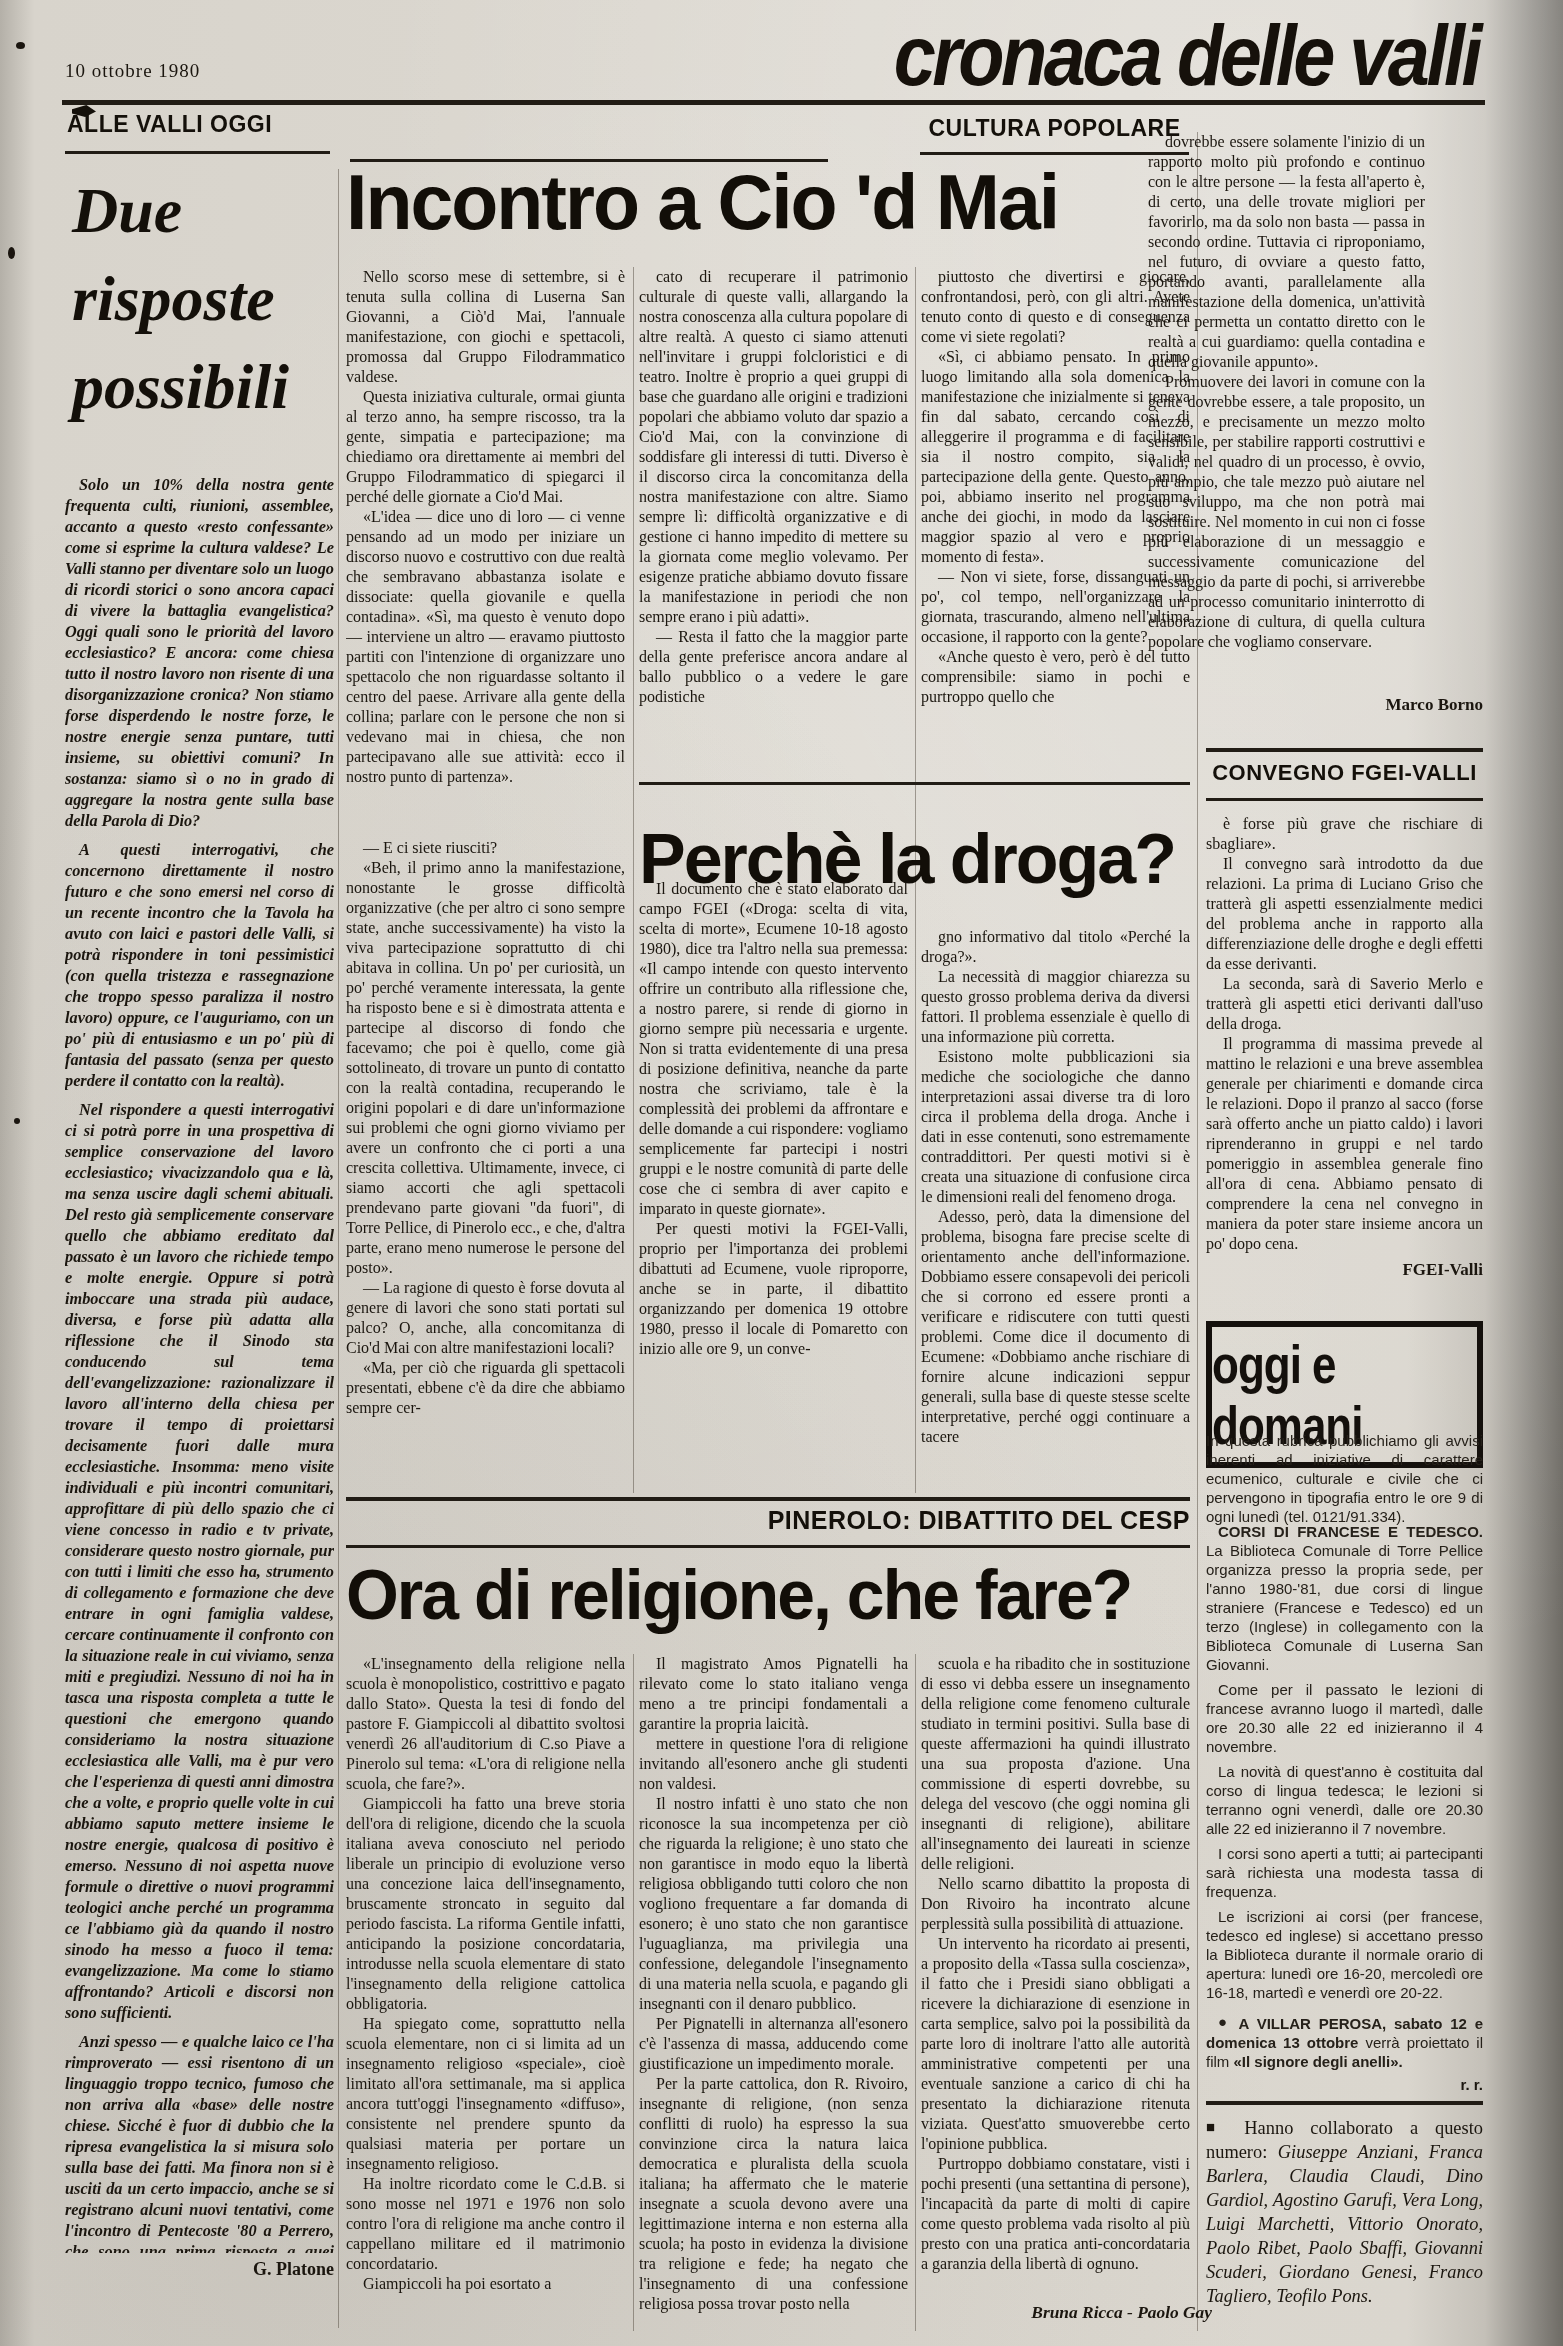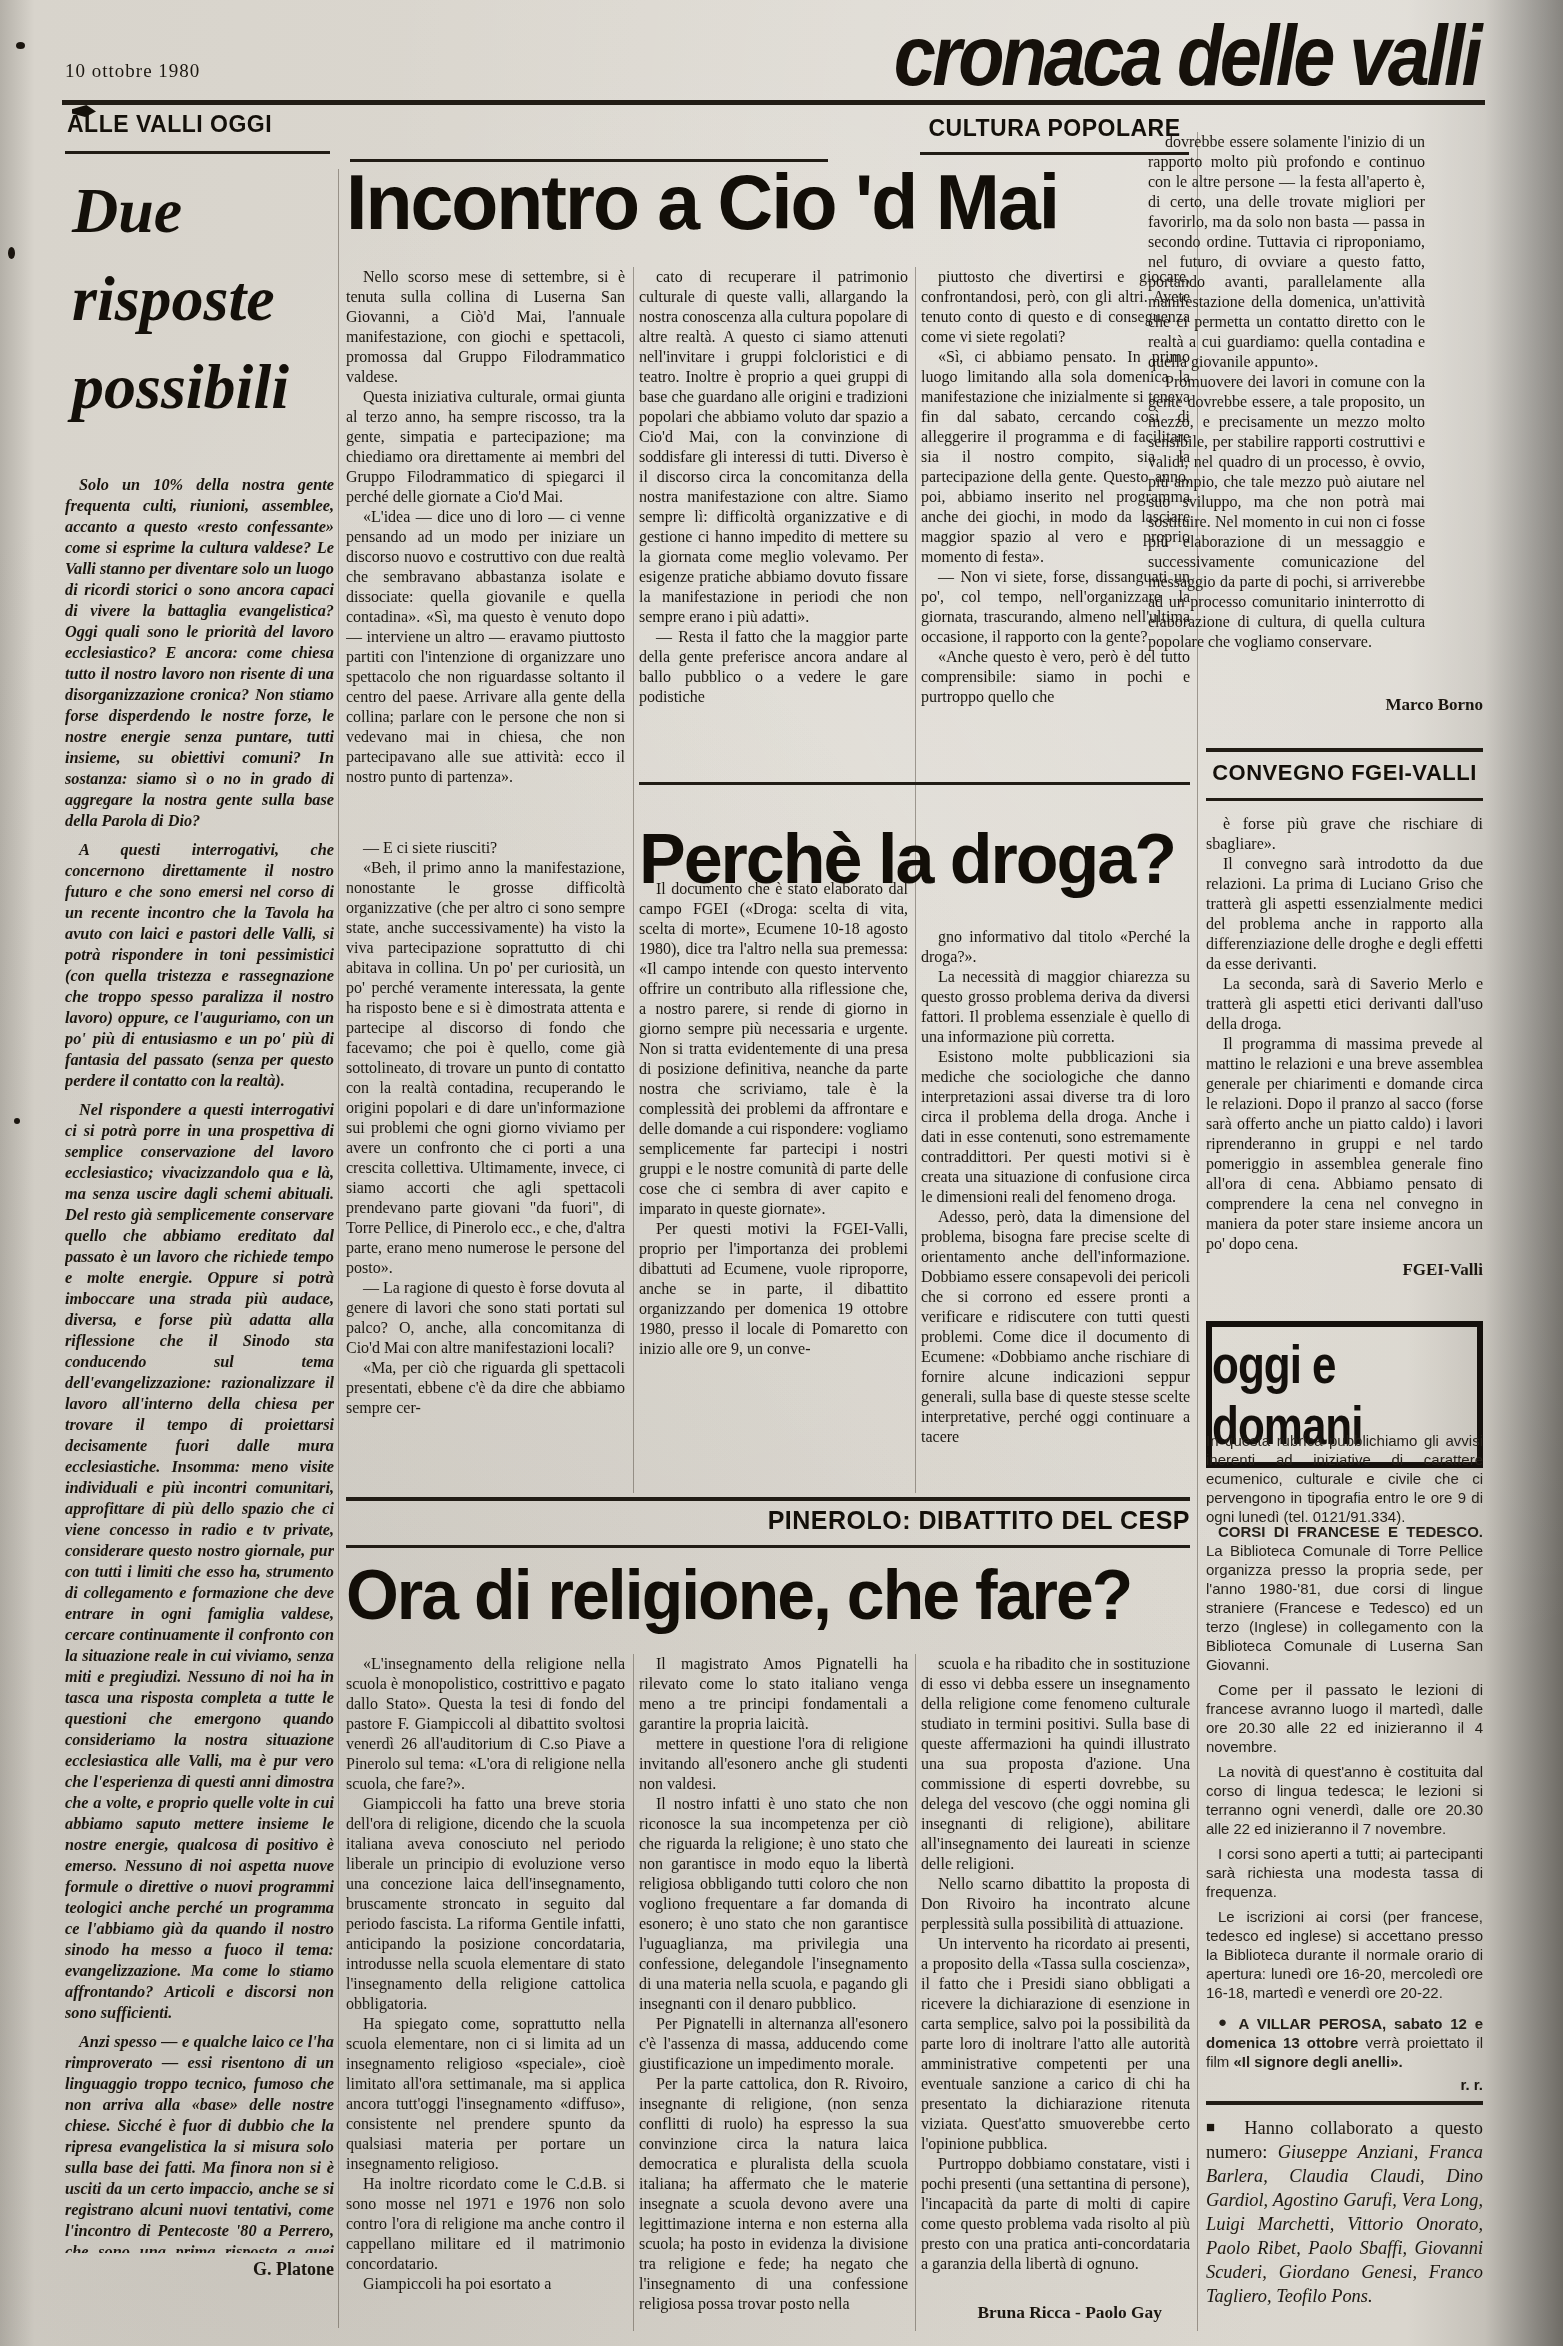--- a/index.html
+++ b/index.html
@@ -149,21 +149,21 @@
       <p>Il nostro infatti è uno stato che non riconosce la sua incompetenza per ciò che riguarda la religione; è uno stato che non garantisce in modo equo la libertà religiosa obbligando tutti coloro che non vogliono frequentare a far domanda di esonero; è uno stato che non garantisce l'uguaglianza, ma privilegia una confessione, delegandole l'insegnamento di una materia nella scuola, e pagando gli insegnanti con il denaro pubblico.</p>
       <p>Per Pignatelli in alternanza all'esonero c'è l'assenza di massa, adducendo come giustificazione un impedimento morale.</p>
       <p>Per la parte cattolica, don R. Rivoiro, insegnante di religione, (non senza conflitti di ruolo) ha espresso la sua convinzione circa la natura laica democratica e pluralista della scuola italiana; ha affermato che le materie insegnate a scuola devono avere una legittimazione interna e non esterna alla scuola; ha posto in evidenza la divisione tra religione e fede; ha negato che l'insegnamento di una confessione religiosa possa trovar posto nella</p>
     </div>
   <div class="abs newscol" style="left:921px;top:1654px;width:269px;height:645px;">
       <p>scuola e ha ribadito che in sostituzione di esso vi debba essere un insegnamento della religione come fenomeno culturale studiato in termini positivi. Sulla base di queste affermazioni ha quindi illustrato una sua proposta d'azione. Una commissione di esperti dovrebbe, su delega del vescovo (che oggi nomina gli insegnanti di religione), abilitare all'insegnamento dei laureati in scienze delle religioni.</p>
       <p>Nello scarno dibattito la proposta di Don Rivoiro ha incontrato alcune perplessità sulla possibilità di attuazione.</p>
       <p>Un intervento ha ricordato ai presenti, a proposito della «Tassa sulla coscienza», il fatto che i Presidi siano obbligati a ricevere la dichiarazione di esenzione in carta semplice, salvo poi la possibilità da parte loro di inoltrare l'atto alle autorità amministrative competenti per una eventuale sanzione a carico di chi ha presentato la dichiarazione ritenuta viziata. Quest'atto smuoverebbe certo l'opinione pubblica.</p>
       <p>Purtroppo dobbiamo constatare, visti i pochi presenti (una settantina di persone), l'incapacità da parte di molti di capire come questo problema vada risolto al più presto con una pratica anti-concordataria a garanzia della libertà di ognuno.</p>
     </div>
-  <div class="abs sig" style="left:893px;top:2302px;width:269px;font-size:17.4px;">Bruna Ricca - Paolo Gay</div>
+  <div class="abs sig" style="left:943px;top:2302px;width:269px;font-size:17.4px;font-style:italic;">Bruna Ricca - Paolo Gay</div>
 
   <div class="abs box-title" style="left:1206px;top:1321px;width:265px;height:135px;">
     <span>oggi e domani</span>
   </div>
   <div class="abs rubric lead" style="left:1206px;top:1431px;width:277px;">In questa rubrica pubblichiamo gli avvisi inerenti ad iniziative di carattere ecumenico, culturale e civile che ci pervengono in tipografia entro le ore 9 di ogni lunedì (tel. 0121/91.334).</div>
   <div class="abs rubric" style="left:1206px;top:1522px;width:277px;height:553px;overflow:hidden;">
     <p><b>CORSI DI FRANCESE E TEDESCO.</b> <span>La Biblioteca Comunale di Torre Pellice organizza presso la propria sede, per l'anno 1980-'81, due corsi di lingue straniere (Francese e Tedesco) ed un terzo (Inglese) in collegamento con la Biblioteca Comunale di Luserna San Giovanni.</span></p>
     <div>
         <p>Come per il passato le lezioni di francese avranno luogo il martedì, dalle ore 20.30 alle 22 ed inizieranno il 4 novembre.</p>
         <p>La novità di quest'anno è costituita dal corso di lingua tedesca; le lezioni si terranno ogni venerdì, dalle ore 20.30 alle 22 ed inizieranno il 7 novembre.</p>

